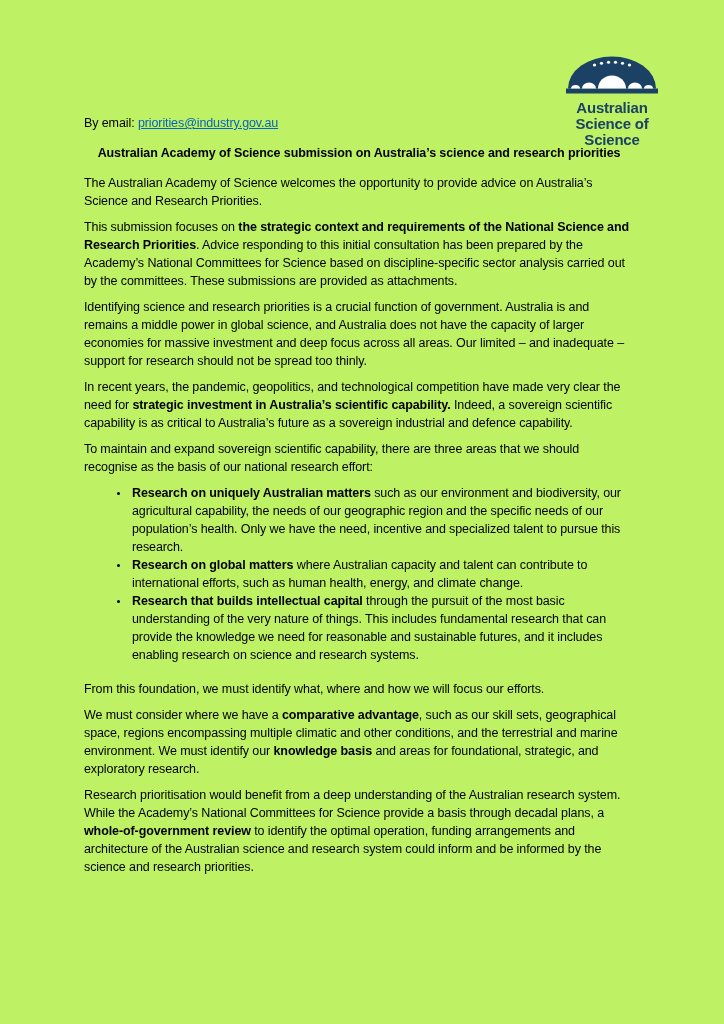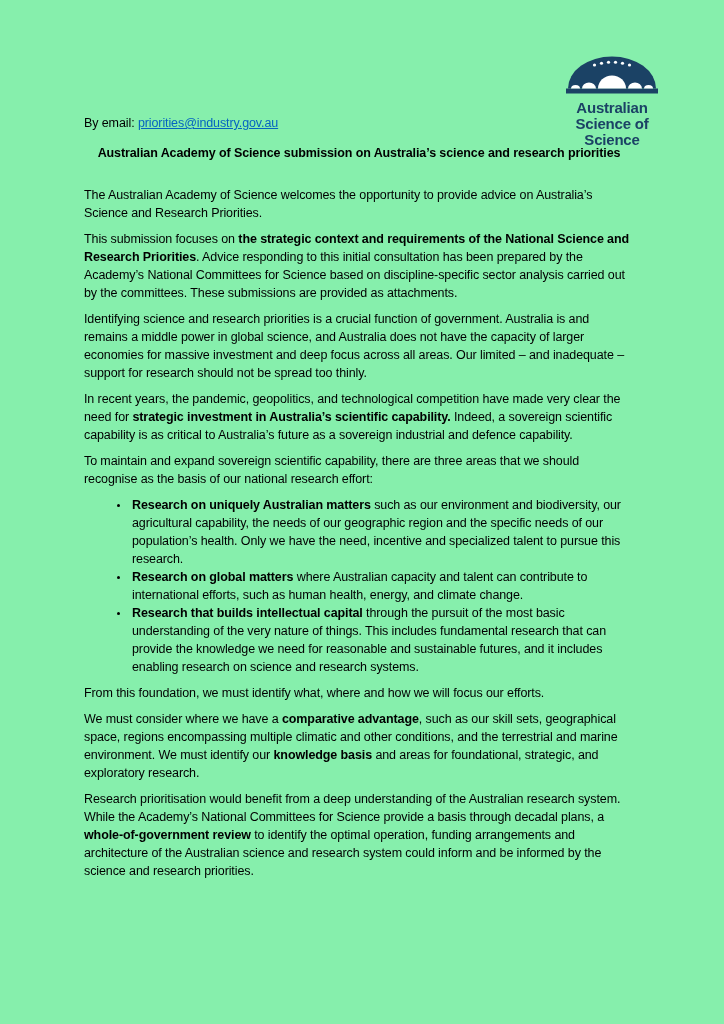--- a/index.html
+++ b/index.html
@@ -1,21 +1,21 @@
 <!DOCTYPE html>
 <html style="--logo_navy: #1B4265; --heading_blue: #2E74B5; --link_blue: #0563C1; --text: #000000;"><head>
 <meta charset="utf-8">
 <style>
   * { box-sizing: border-box; margin: 0; padding: 0; }
   body { margin: 0; background: #ffffff; }
   .page {
     position: relative;
     width: 724px;
     height: 1024px;
-    background: #86efac;
+    background: #bef264;
     overflow: hidden;
     font-family: "Liberation Sans", "DejaVu Sans", sans-serif;
     color: #000000;
   }
   .logo {
     position: absolute;
     top: 50px;
     right: 60px;
     width: 104px;
     text-align: center;
@@ -33,34 +33,34 @@
     left: 84px;
     top: 114px;
     width: 550px;
     font-size: 12.5px;
     line-height: 18px;
     letter-spacing: -0.1px;
   }
   .content p { margin: 0 0 8px 0; }
   .content p.byline, .content p.dateline { margin-bottom: 12px; }
   .content p.title {
-    margin-bottom: 24px;
+    margin-bottom: 12px;
     font-weight: 700;
     text-align: center;
   }
   a.link { color: var(--link_blue, #0563C1); text-decoration: underline; cursor: pointer; }
   h1.sec {
     color: var(--heading_blue, #2E74B5);
     font-size: 18.5px;
     font-weight: 400;
     line-height: 24px;
     letter-spacing: -0.2px;
     margin: 4px 0 3px 0;
   }
-  ul.bullets { margin: 0 0 8px 0; padding-left: 46px; list-style: disc; }
+  ul.bullets { margin: 0 0 16px 0; padding-left: 46px; list-style: disc; }
   ul.bullets li { margin: 0; padding-left: 2px; }
   ul.bullets li::marker { font-size: 10px; }
   strong { font-weight: 700; }
 </style>
 </head>
 <body>
 
 <div class="page">
 
   <div class="logo">

